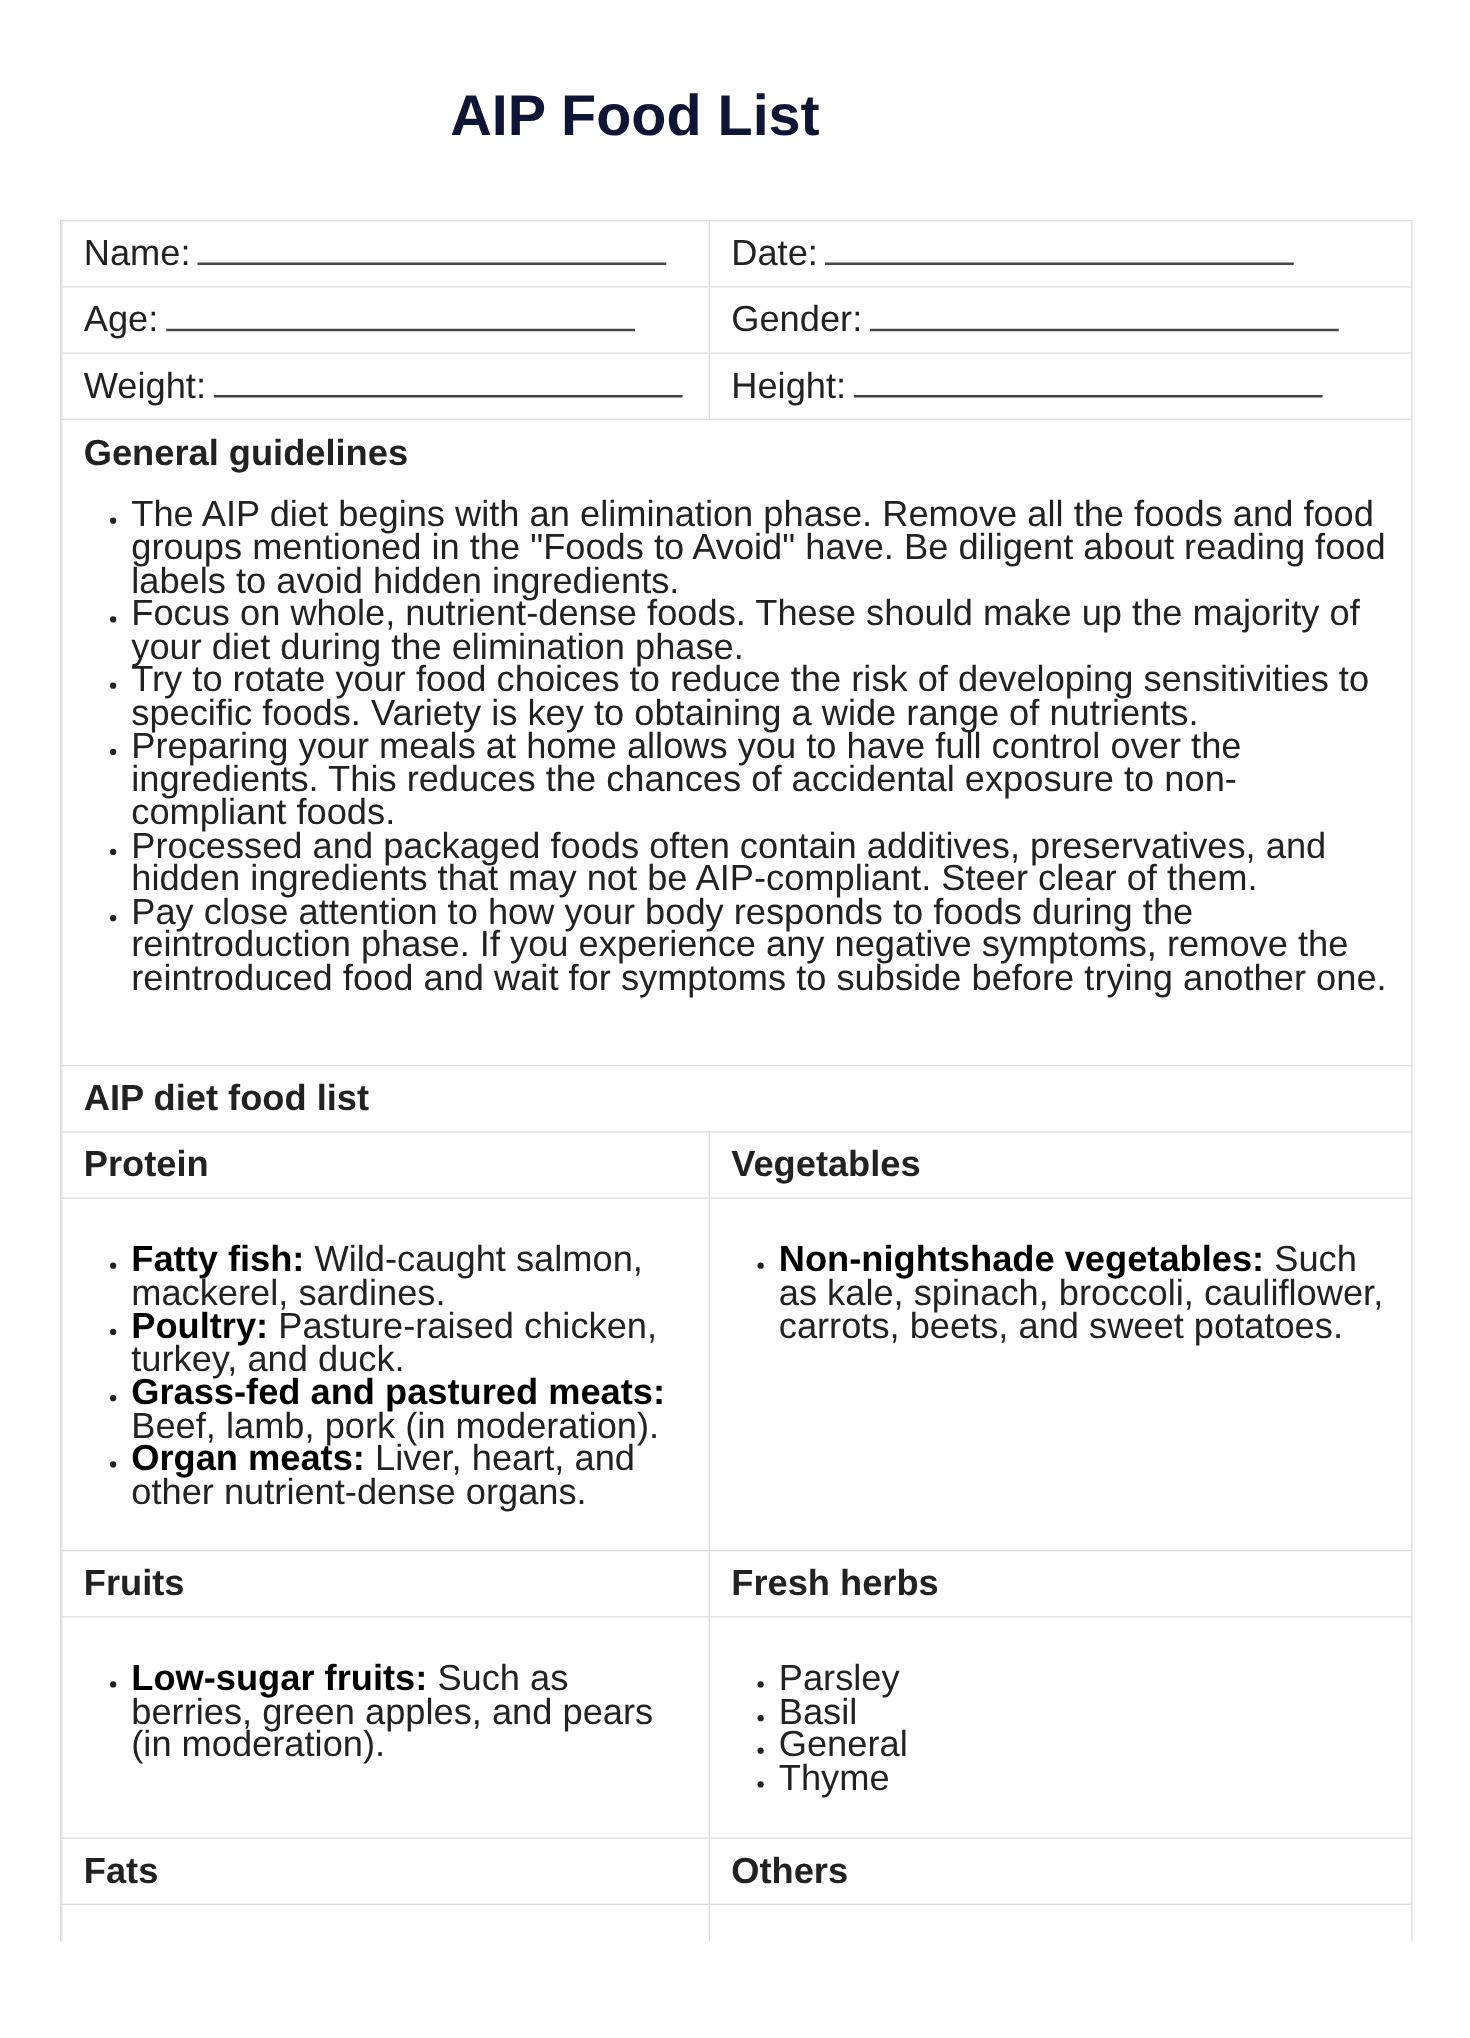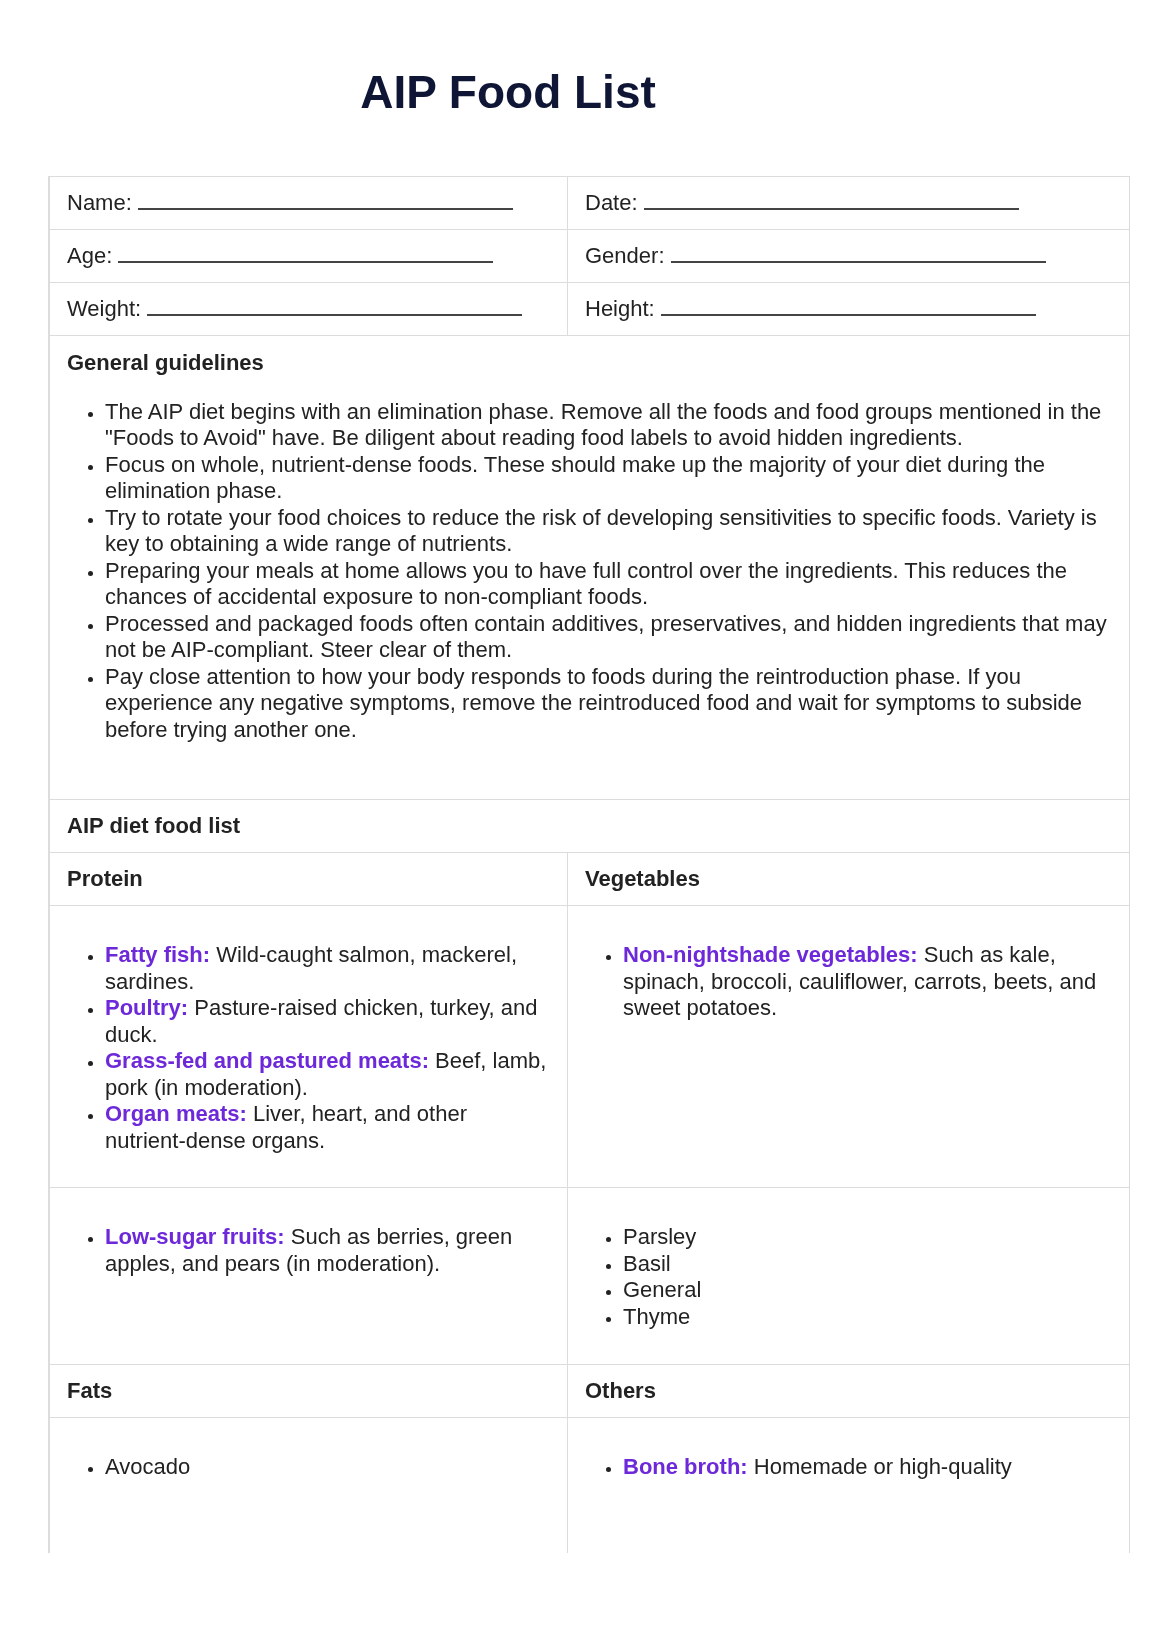--- a/index.html
+++ b/index.html
@@ -11,39 +11,39 @@
     position: absolute; left: 0; top: 62px; width: 1016px; text-align: center;
     font-size: 46px; font-weight: bold; color: #0f1535; margin: 0; line-height: 60px;
   }
   .sheet {
     position: absolute; left: 48px; top: 176px; width: 1080px; height: 1377px;
     overflow: hidden; border-left: 1px solid #dcdcdc; border-right: 1px solid #dcdcdc;
   }
   table { border-collapse: collapse; width: 1080px; table-layout: fixed; }
   td {
     border: 1px solid #dcdcdc; vertical-align: top; padding: 0 17px;
-    font-size: 22px; line-height: 26.5px;
+    font-size: 29px; line-height: 26.5px;
   }
   tr.info td { height: 52px; vertical-align: middle; }
   .blank {
     display: inline-block; width: 375px; border-bottom: 2px solid #444; margin-left: 6px;
     height: 18px; vertical-align: baseline;
   }
   .section-head { font-weight: bold; }
   tr.head td { height: 52px; vertical-align: middle; }
   tr.guide td { padding-top: 14px; padding-bottom: 56px; }
   .guide-title { font-weight: bold; margin-bottom: 22px; }
   ul { margin: 0; padding-left: 38px; }
   ul li { margin: 0; padding-left: 0; }
   ul li::marker { font-size: 18px; }
   tr.content td { padding-top: 36px; }
   tr.content.r1 td { height: 245px; }
   tr.content.r2 td { height: 140px; }
   tr.content.r3 td { height: 100px; }
-  b { font-weight: bold; color: #6d28d9; }
+  b { font-weight: bold; color: #000000; }
 </style>
 </head>
 <body>
 
 <h1 class="title">AIP Food List</h1>
 
 <div class="sheet">
 <table>
   <colgroup>
         <col style="width:518px">
@@ -94,20 +94,24 @@
         <li><b>Organ meats:</b><span> Liver, heart, and other nutrient-dense organs.</span></li>
       </ul>
     </td>
     <td>
       <ul>
         <li><b>Non-nightshade vegetables:</b><span> Such as kale, spinach, broccoli, cauliflower, carrots, beets, and sweet potatoes.</span></li>
       </ul>
     </td>
   </tr>
 
+  <tr class="head">
+    <td class="section-head">Fruits</td>
+    <td class="section-head">Fresh herbs</td>
+  </tr>
   <tr class="content r2">
     <td>
       <ul>
         <li><b>Low-sugar fruits:</b><span> Such as berries, green apples, and pears (in moderation).</span></li>
       </ul>
     </td>
     <td>
       <ul>
         <li>Parsley</li>
         <li>Basil</li>

